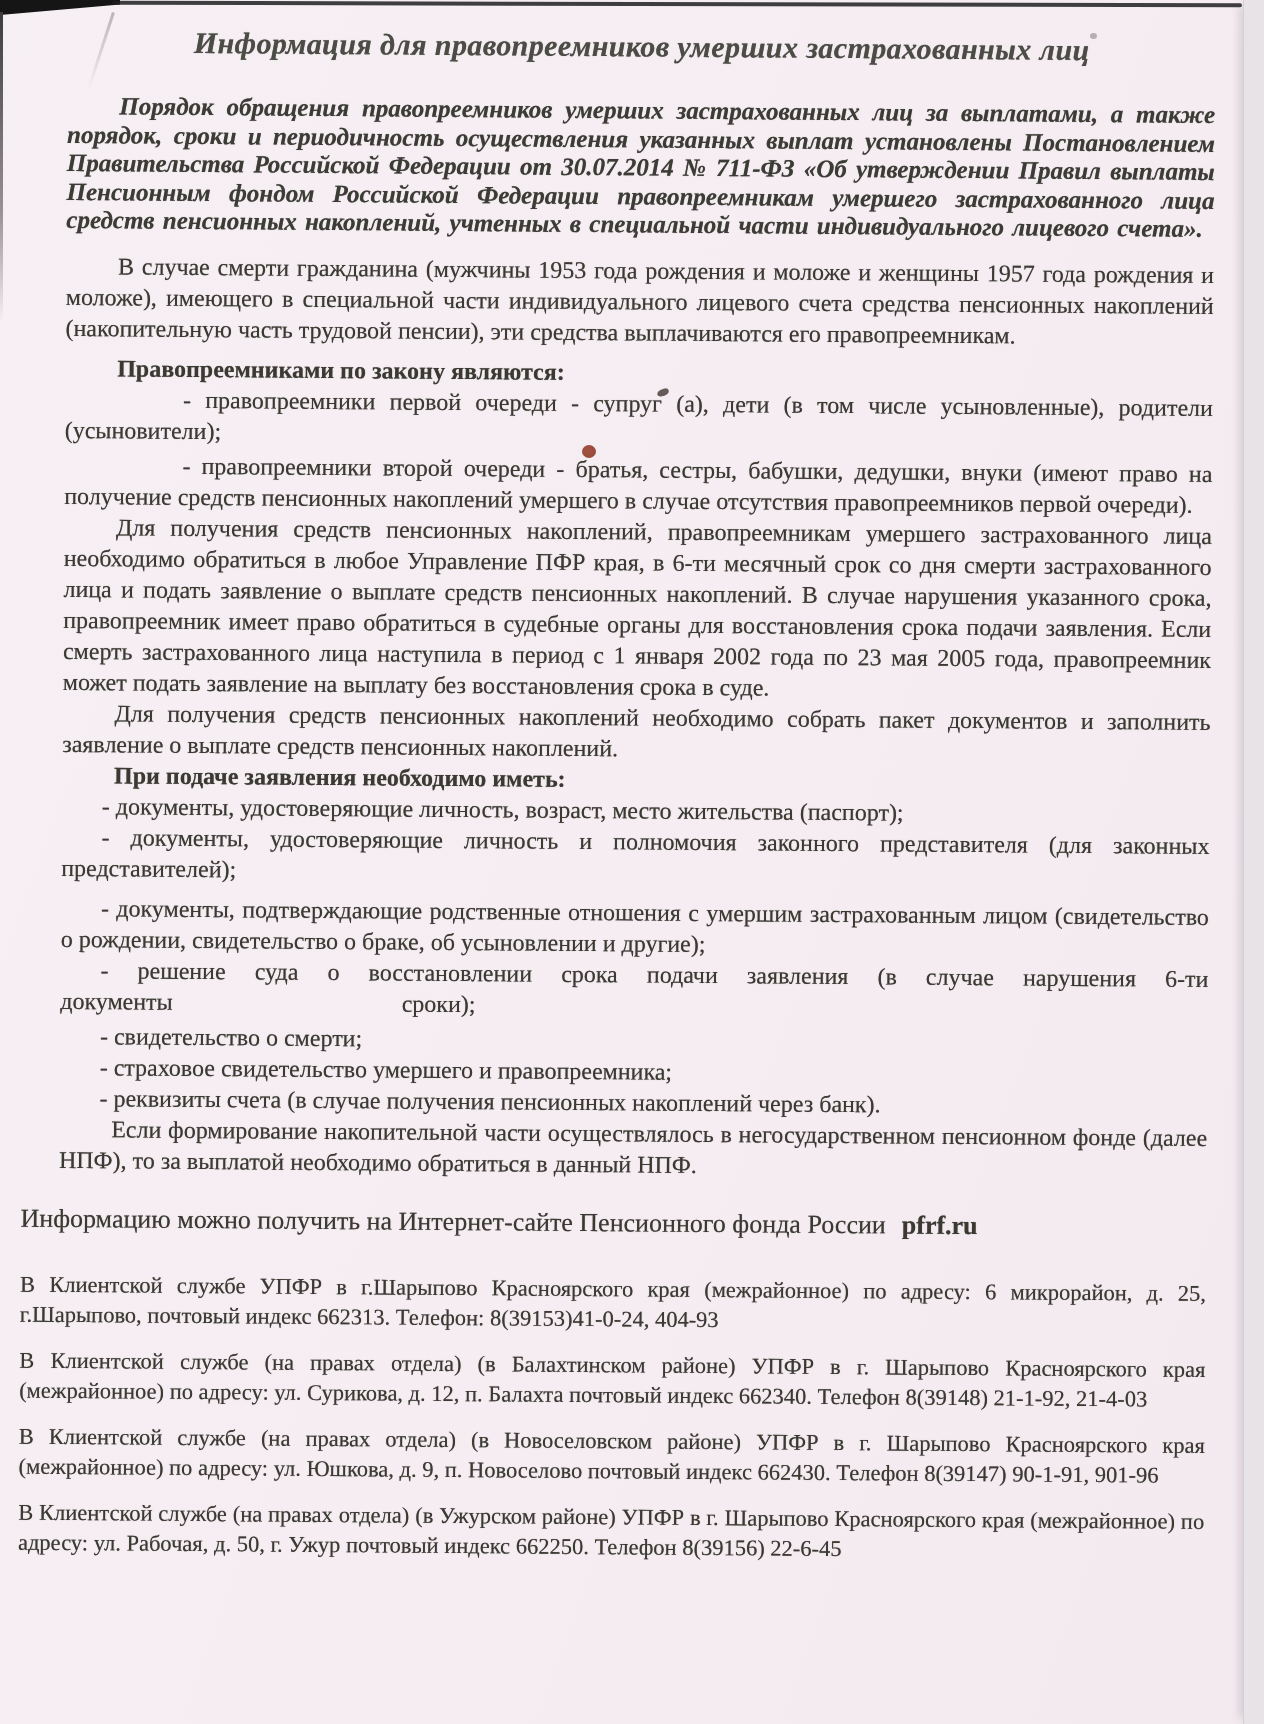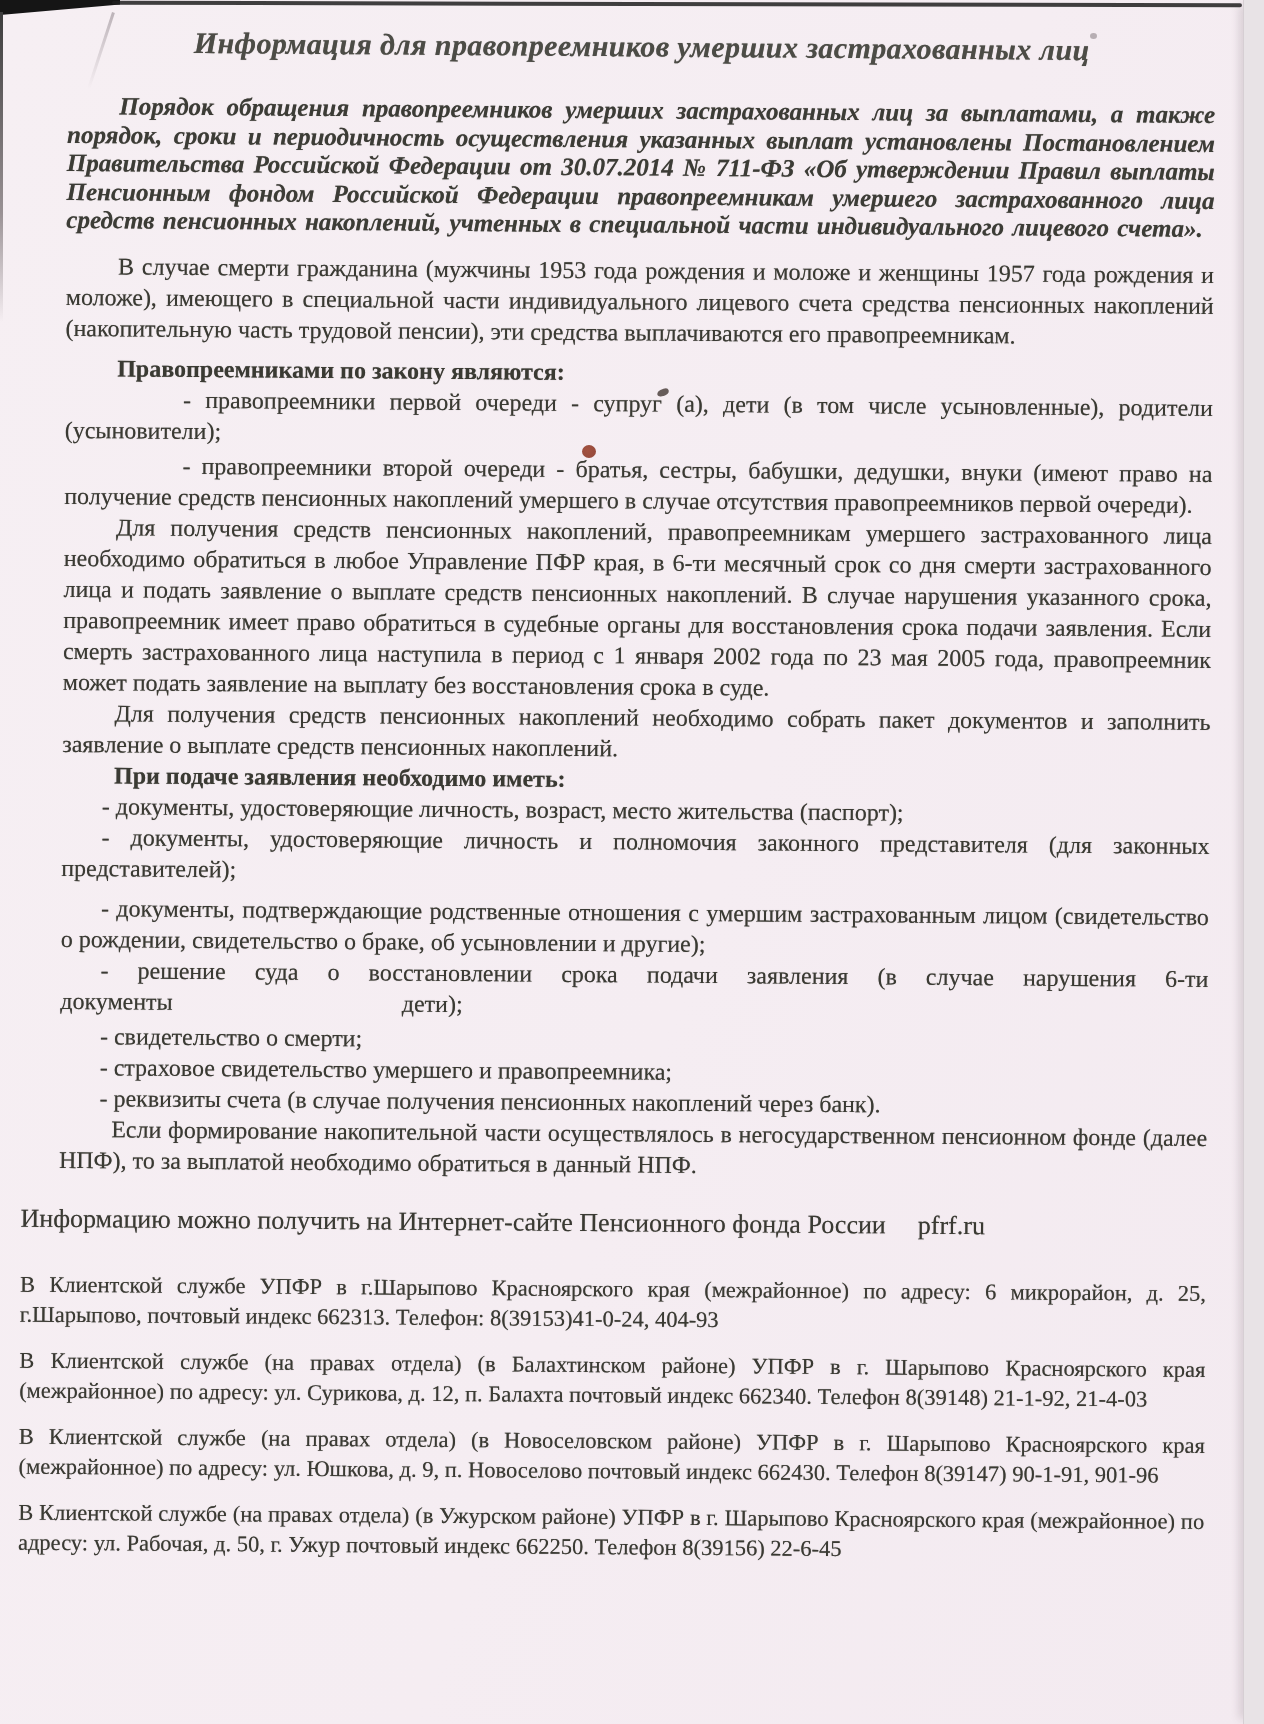--- a/index.html
+++ b/index.html
@@ -49,21 +49,21 @@
   .para.b{font-weight:bold;}
   .para.list1{text-indent:118px;}
   .para.list2{text-indent:40px;}
   .para.gap{margin-top:9px;}
   .para.gap-sm{margin-top:4px;}
   .para.lastjust{text-align-last:justify;}
   .para.split{text-align:left;}
   .para.split .r{margin-left:229px;}
 
   .info-line{margin:28px 0 0 -38px;font-size:26px;line-height:30px;}
-  .info-line .site{font-weight:normal;margin-left:32px;}
+  .info-line .site{font-weight:bold;margin-left:16px;}
 
   .contacts{margin:36px 0 0 -38px;width:1186px;font-size:22.5px;line-height:30px;text-align:justify;}
   .contacts p{margin:0 0 16px 0;}
 </style>
 </head>
 <body>
 
 <div class="page" style="background: linear-gradient(110deg, rgb(246, 239, 243) 0%, rgb(245, 237, 242) 55%, rgb(243, 234, 240) 100%);">
 
   <div class="corner-black"></div>
@@ -85,21 +85,21 @@
         <p class="para b indent gap">Правопреемниками по закону являются:</p>
         <p class="para list1">- правопреемники первой очереди - супруг (а), дети (в том числе усыновленные), родители (усыновители);</p>
         <p class="para list1 gap-sm">- правопреемники второй очереди - братья, сестры, бабушки, дедушки, внуки (имеют право на получение средств пенсионных накоплений умершего в случае отсутствия правопреемников первой очереди).</p>
         <p class="para indent">Для получения средств пенсионных накоплений, правопреемникам умершего застрахованного лица необходимо обратиться в любое Управление ПФР края, в 6-ти месячный срок со дня смерти застрахованного лица и подать заявление о выплате средств пенсионных накоплений. В случае нарушения указанного срока, правопреемник имеет право обратиться в судебные органы для восстановления срока подачи заявления. Если смерть застрахованного лица наступила в период с 1 января 2002 года по 23 мая 2005 года, правопреемник может подать заявление на выплату без восстановления срока в суде.</p>
         <p class="para indent">Для получения средств пенсионных накоплений необходимо собрать пакет документов и заполнить заявление о выплате средств пенсионных накоплений.</p>
         <p class="para b indent">При подаче заявления необходимо иметь:</p>
         <p class="para list2">- документы, удостоверяющие личность, возраст, место жительства (паспорт);</p>
         <p class="para list2">- документы, удостоверяющие личность и полномочия законного представителя (для законных представителей);</p>
         <p class="para list2 gap">- документы, подтверждающие родственные отношения с умершим застрахованным лицом (свидетельство о рождении, свидетельство о браке, об усыновлении и другие);</p>
         <p class="para list2 lastjust">- решение суда о восстановлении срока подачи заявления (в случае нарушения 6-ти</p>
-        <p class="para split"><span>документы</span><span class="r">дети);</span></p>
+        <p class="para split"><span>документы</span><span class="r">сроки);</span></p>
         <p class="para list2 gap-sm">- свидетельство о смерти;</p>
         <p class="para list2">- страховое свидетельство умершего и правопреемника;</p>
         <p class="para list2">- реквизиты счета (в случае получения пенсионных накоплений через банк).</p>
         <p class="para indent">Если формирование накопительной части осуществлялось в негосударственном пенсионном фонде (далее НПФ), то за выплатой необходимо обратиться в данный НПФ.</p>
       </div>
 
     <p class="info-line"><span>Информацию можно получить на Интернет-сайте Пенсионного фонда России</span><span class="site">pfrf.ru</span></p>
 
     <div class="contacts">
       <p>В Клиентской службе УПФР в г.Шарыпово Красноярского края (межрайонное)  по адресу: 6 микрорайон, д. 25, г.Шарыпово, почтовый индекс 662313. Телефон: 8(39153)41-0-24, 404-93</p>

